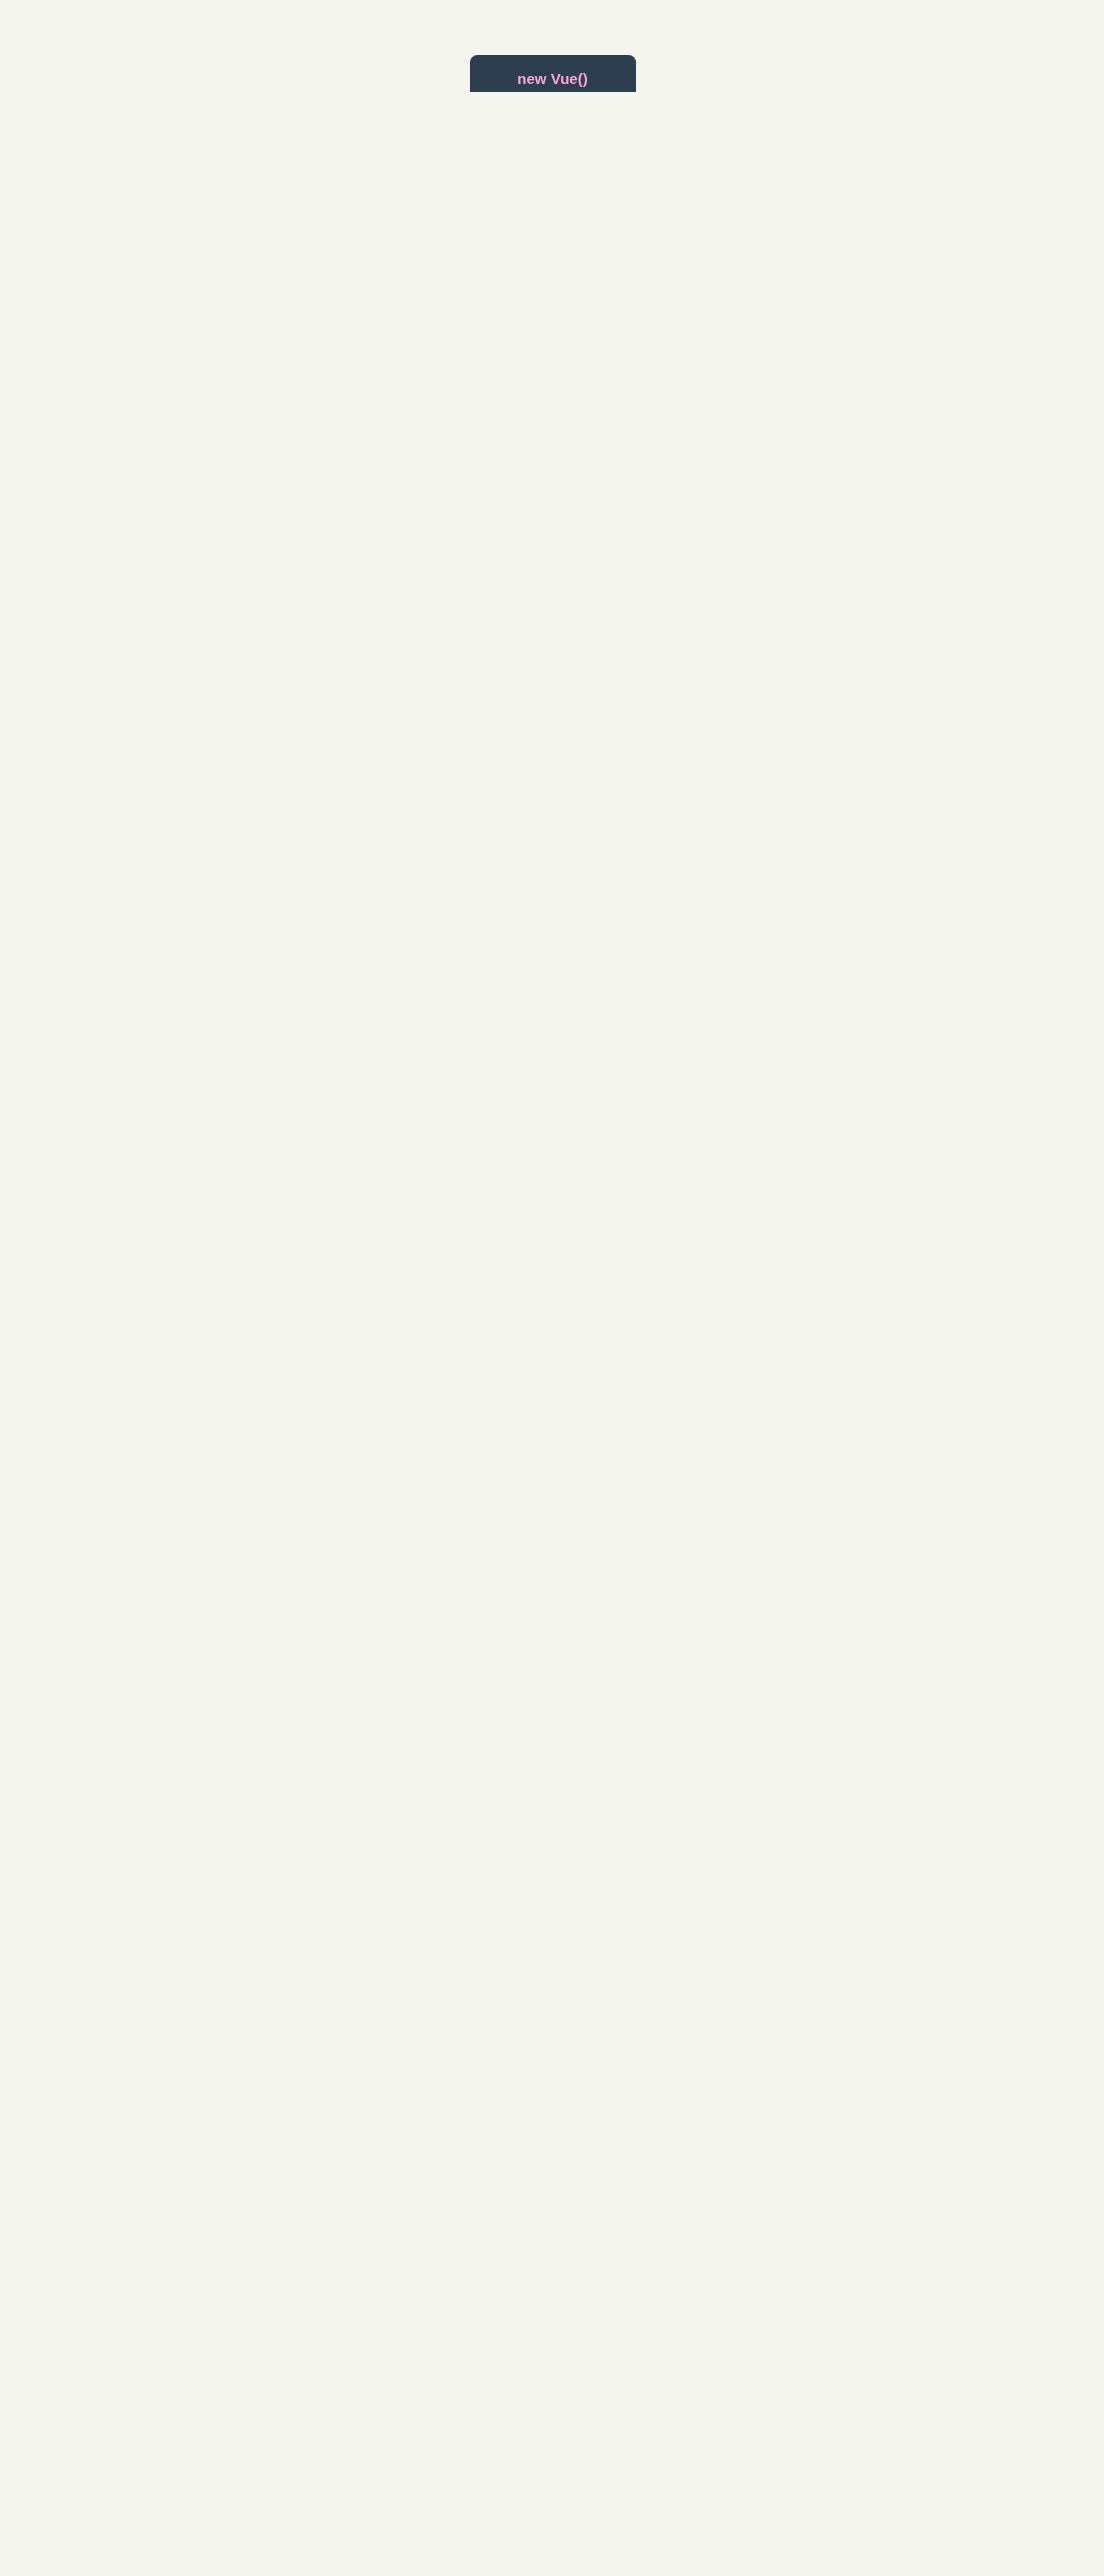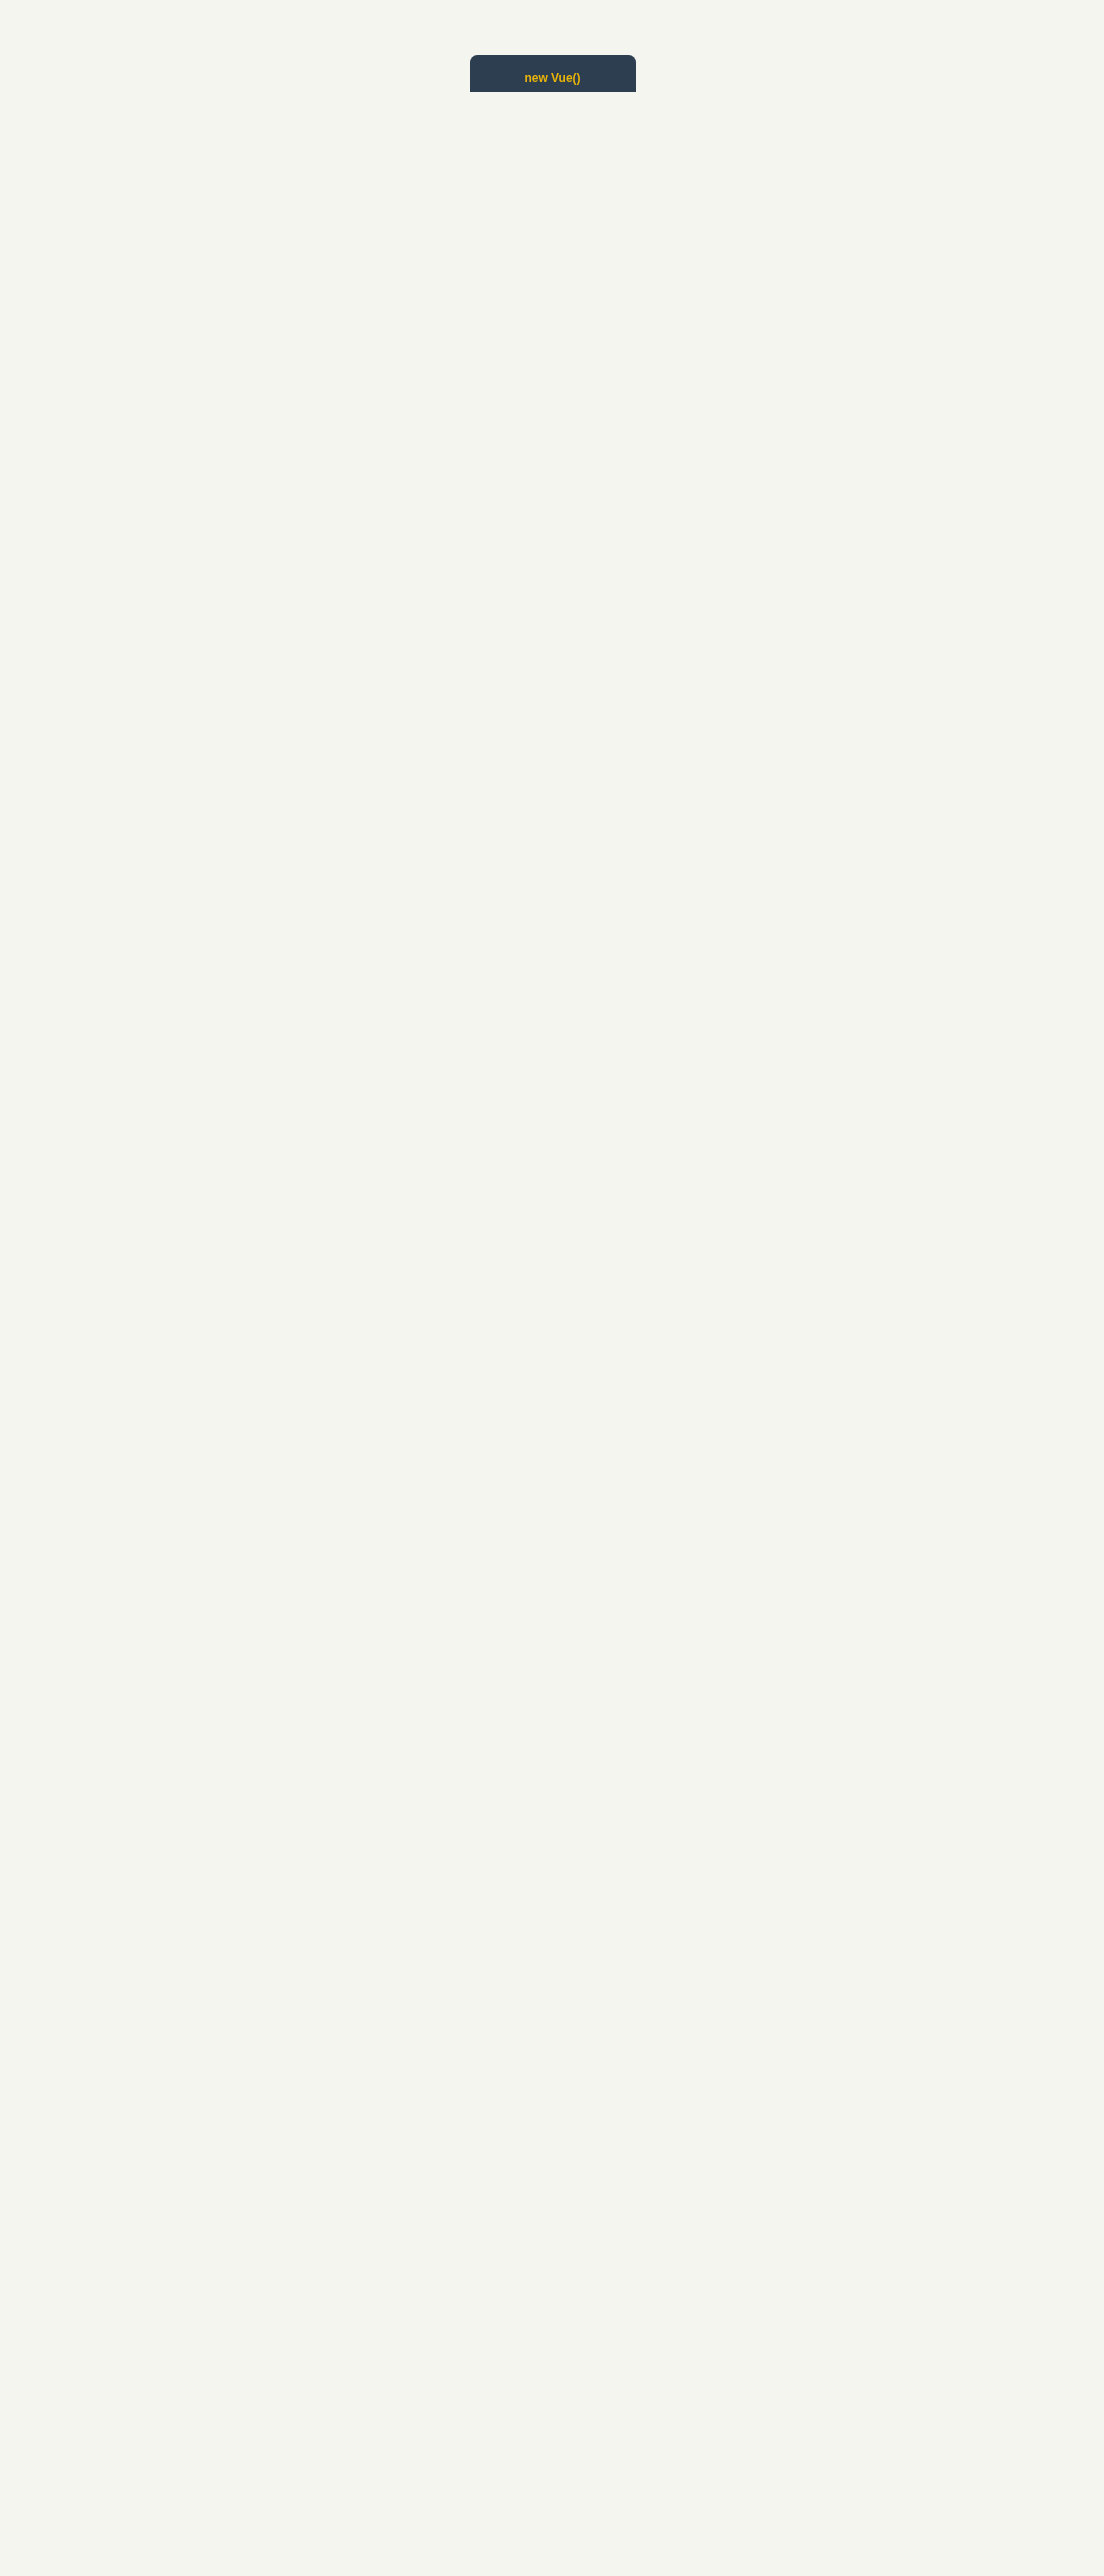--- a/index.html
+++ b/index.html
@@ -21,24 +21,24 @@
       position: absolute;
       display: flex;
       align-items: center;
       justify-content: center;
       text-align: center;
       font-weight: bold;
     }
 
     .node-rect-dark {
       background: #2c3e50;
-      color: #eab308;
+      color: #f9a8d4;
       border-radius: 7.4px;
       padding: 11px 22px;
-      font-size: 12px;
+      font-size: 15px;
     }
     .node-rect-green {
       background: #27ae60;
       color: white;
       border-radius: 7.4px;
       padding: 13px 26px;
       font-size: 15.6px;
     }
     .node-diamond {
       background: #f39c12;

